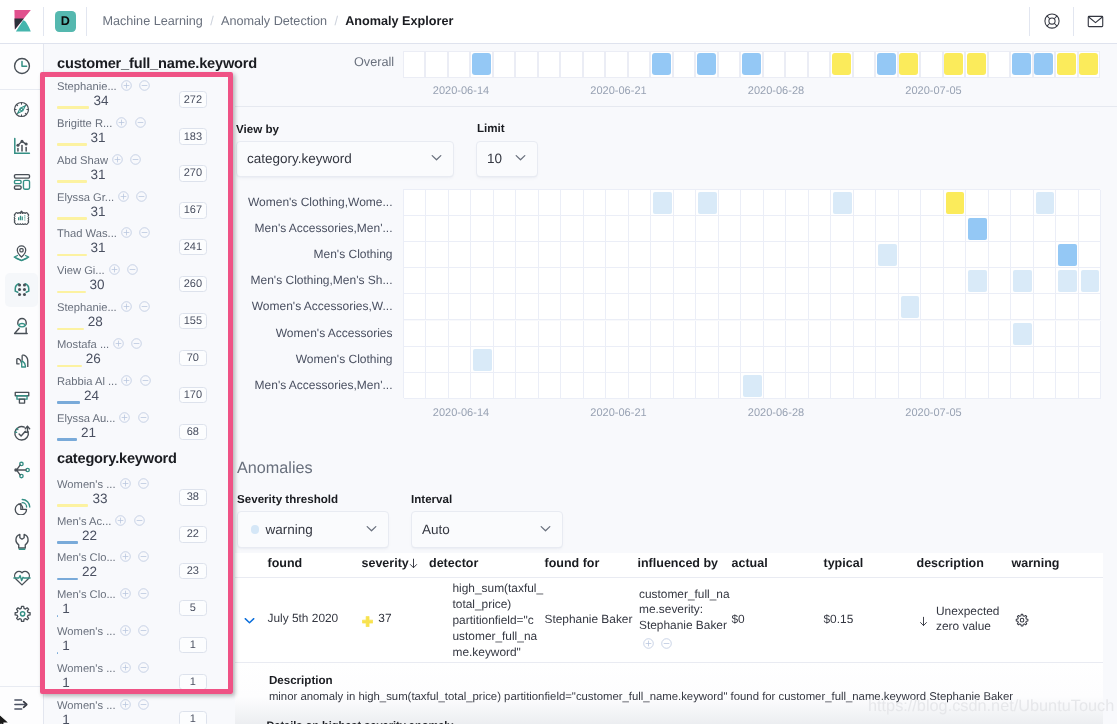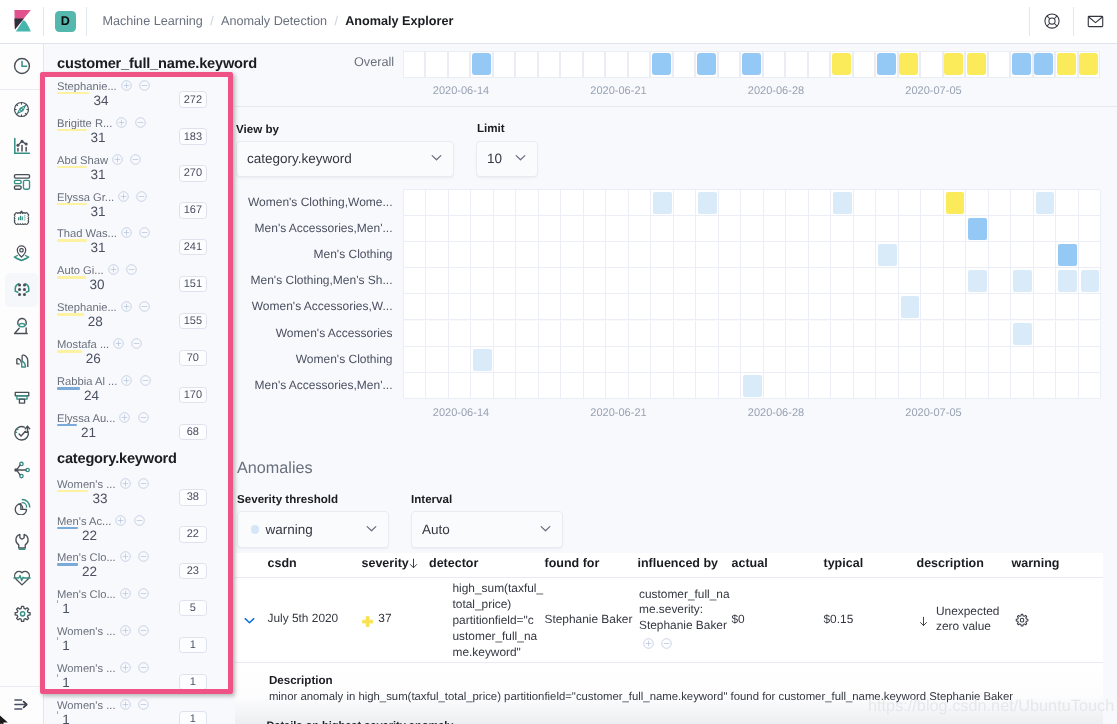--- a/index.html
+++ b/index.html
@@ -50,21 +50,21 @@
           background:#f8f9fc; overflow:hidden; }
 
   
   .infl-panel { position:absolute; left:0; top:0; width:196px; }
   .infl-group-title { font-size:14.6px; font-weight:700; color:#1a1c21; letter-spacing:-0.2px; margin:0; }
   .infl-item { position:relative; height:37.2px; }
   .infl-top { display:flex; align-items:flex-start; }
   .infl-name { font-size:11.2px; color:#69707d; white-space:nowrap; overflow:hidden; line-height:14px; }
   .infl-btns { display:flex; align-items:center; gap:7.2px; margin-left:4.0px; margin-top:-2px; }
   .ibtn { width:11px; height:11px; display:block; }
-  .infl-bot { display:flex; align-items:flex-start; }
+  .infl-bot { display:flex; align-items:flex-end; }
   .infl-bar { height:2.6px; border-radius:1px; margin-right:4px; }
   .infl-score { font-size:13.5px; color:#4a5061; line-height:17px; }
   .infl-count { position:absolute; right:0; top:10.2px; min-width:28.3px; height:16.4px;
                 border:1px solid #dde2ec; border-radius:3.5px; background:#fcfdfe;
                 font-size:11px; color:#4a5061; display:flex; align-items:center;
                 justify-content:center; padding:0 4px; line-height:16px; }
 
   
   .ov-label { position:absolute; font-size:12.7px; color:#69707d; line-height:14px; }
   .swim { position:absolute; }
@@ -396,37 +396,37 @@
         </span>
       </div>
       <div class="infl-bot" style="position:absolute;left:0;top:10.5px;height:17px">
         <span class="infl-bar" style="width:29.5px;background:#fcf2a1"></span>
         <span class="infl-score">31</span>
       </div>
       <span class="infl-count">241</span>
     </div>
     <div class="infl-item" style="position:absolute;left:0;top:222.30px;width:150.0px;height:36.90px">
       <div class="infl-top" style="position:absolute;left:0;top:-1.5px;height:14px">
-        <span class="infl-name">Auto Gi...</span>
+        <span class="infl-name">View Gi...</span>
         <span class="infl-btns">
           <span class="ibtn"><svg viewBox="0 0 14 14" width="11" height="11" fill="none">
 <circle cx="7" cy="7" r="6.1" stroke="#b6c4dd" stroke-width="0.95"></circle>
 <path d="M7 3.9 V10.1 M3.9 7 H10.1" stroke="#b6c4dd" stroke-width="0.95" stroke-linecap="round"></path>
 </svg></span>
           <span class="ibtn"><svg viewBox="0 0 14 14" width="11" height="11" fill="none">
 <circle cx="7" cy="7" r="6.1" stroke="#b6c4dd" stroke-width="0.95"></circle>
 <path d="M3.9 7 H10.1" stroke="#b6c4dd" stroke-width="0.95" stroke-linecap="round"></path>
 </svg></span>
         </span>
       </div>
       <div class="infl-bot" style="position:absolute;left:0;top:10.5px;height:17px">
         <span class="infl-bar" style="width:28.6px;background:#fcf2a1"></span>
         <span class="infl-score">30</span>
       </div>
-      <span class="infl-count">151</span>
+      <span class="infl-count">260</span>
     </div>
     <div class="infl-item" style="position:absolute;left:0;top:259.20px;width:150.0px;height:36.90px">
       <div class="infl-top" style="position:absolute;left:0;top:-1.5px;height:14px">
         <span class="infl-name">Stephanie...</span>
         <span class="infl-btns">
           <span class="ibtn"><svg viewBox="0 0 14 14" width="11" height="11" fill="none">
 <circle cx="7" cy="7" r="6.1" stroke="#b6c4dd" stroke-width="0.95"></circle>
 <path d="M7 3.9 V10.1 M3.9 7 H10.1" stroke="#b6c4dd" stroke-width="0.95" stroke-linecap="round"></path>
 </svg></span>
           <span class="ibtn"><svg viewBox="0 0 14 14" width="11" height="11" fill="none">
@@ -1019,21 +1019,21 @@
     <div class="ctl-label" style="position:absolute;left:367.0px;top:449.5px">Interval</div>
     <div class="ctl-select" style="position:absolute;left:367.0px;top:467.5px;width:152.0px;height:37px">
           <span class="val">Auto</span>
           <span class="chev"><svg viewBox="0 0 16 16" width="15" height="15" fill="none">
 <path d="M3.4 6.0 L8 10.4 L12.6 6.0" stroke="#69707d" stroke-width="1.35" stroke-linecap="round" stroke-linejoin="round"></path>
 </svg></span>
         </div>
   </div>
   <div style="position:absolute;left:191.0px;top:509.0px;width:868.0px;height:171.5px;background:#fff"></div>
   <div>
-    <div class="th" style="position:absolute;left:223.5px;top:512.5px">csdn</div>
+    <div class="th" style="position:absolute;left:223.5px;top:512.5px">found</div>
     <div class="th" style="position:absolute;left:317.5px;top:512.5px">severity</div>
     <div class="th" style="position:absolute;left:385px;top:512.5px">detector</div>
     <div class="th" style="position:absolute;left:500.5px;top:512.5px">found for</div>
     <div class="th" style="position:absolute;left:593.5px;top:512.5px">influenced by</div>
     <div class="th" style="position:absolute;left:687.5px;top:512.5px">actual</div>
     <div class="th" style="position:absolute;left:779.5px;top:512.5px">typical</div>
     <div class="th" style="position:absolute;left:872.5px;top:512.5px">description</div>
     <div class="th" style="position:absolute;left:967.5px;top:512.5px">warning</div>
     <span style="position:absolute;left:363.0px;top:513.5px"><svg viewBox="0 0 16 16" width="13" height="13" fill="none">
 <path d="M8 2.6 V13.0 M4.2 9.3 L8 13.2 L11.8 9.3" stroke="#343741" stroke-width="1.2" stroke-linecap="round" stroke-linejoin="round"></path>

